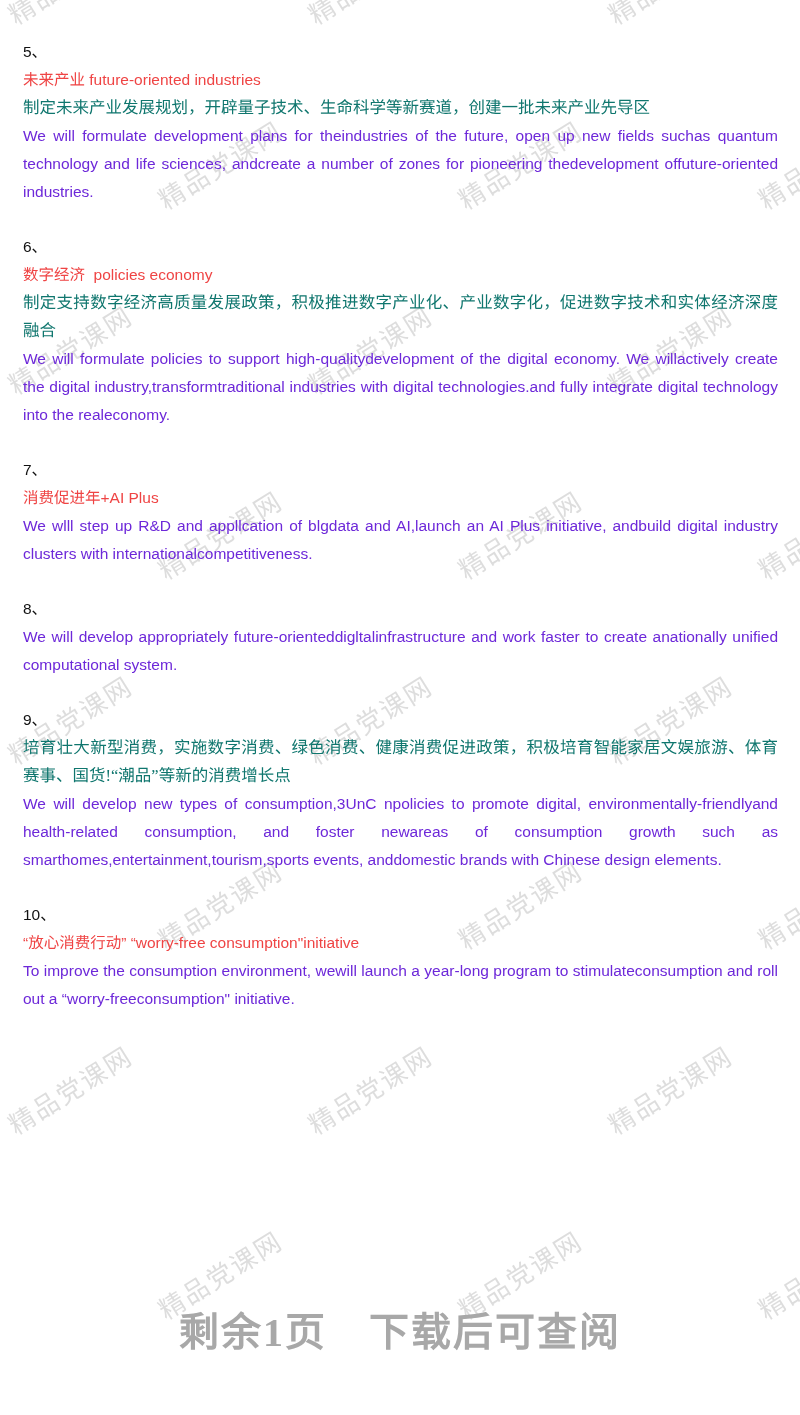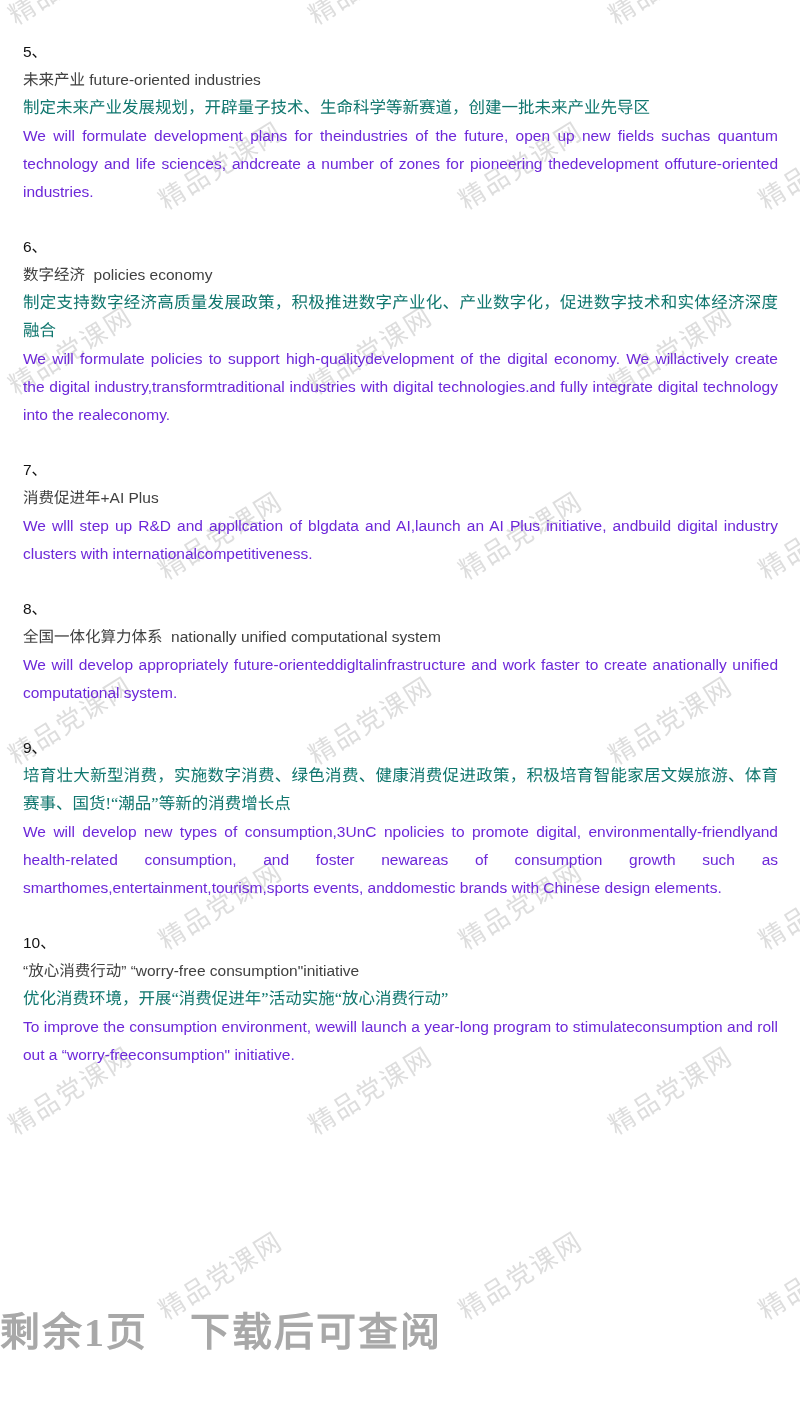--- a/index.html
+++ b/index.html
@@ -62,21 +62,21 @@
     font-family: "Liberation Sans", "DejaVu Sans", sans-serif;
     font-size: 15.5px;
     line-height: 28px;
     color: #111111;
   }
 
   .term-line {
     font-family: "Liberation Sans", "DejaVu Sans", sans-serif;
     font-size: 15.5px;
     line-height: 28px;
-    color: #404040;
+    color: #ef4444;
     white-space: pre-wrap;
   }
 
   .cn-line {
     font-family: "Liberation Serif", "DejaVu Serif", serif;
     font-size: 16.5px;
     line-height: 28px;
     color: #0f766e;
     text-align: justify;
     text-justify: inter-character;
@@ -92,20 +92,21 @@
     text-align-last: left;
   }
 
   
   #footer-note {
     position: absolute;
     left: 0;
     top: 1300px;
     width: 800px;
     z-index: 2;
+    text-align: center;
     font-family: "Liberation Serif", "DejaVu Serif", serif;
     font-weight: bold;
     font-size: 40px;
     letter-spacing: 2px;
     color: #a8a8a8;
     white-space: pre;
   }
 </style>
 </head>
 <body>
@@ -159,34 +160,32 @@
     </div>
 
     <div class="entry">
       <div class="num-line">7、</div>
       <div class="term-line">消费促进年+AI Plus</div>
       <div class="en-line">We wlll step up R&amp;D and appllcation of blgdata and AI,launch an AI Plus initiative, andbuild digital industry clusters with internationalcompetitiveness.</div>
     </div>
 
     <div class="entry">
       <div class="num-line">8、</div>
-      <div class="term-line">全国一体化算力体系  nationally unified computational system</div>
       <div class="en-line">We will develop appropriately future-orienteddigltalinfrastructure and work faster to create anationally unified computational system.</div>
     </div>
 
     <div class="entry">
       <div class="num-line">9、</div>
       <div class="cn-line">培育壮大新型消费，实施数字消费、绿色消费、健康消费促进政策，积极培育智能家居文娱旅游、体育赛事、国货!“潮品”等新的消费增长点</div>
       <div class="en-line">We will develop new types of consumption,3UnC npolicies to promote digital, environmentally-friendlyand health-related consumption, and foster newareas of consumption growth such as smarthomes,entertainment,tourism,sports events, anddomestic brands with Chinese design elements.</div>
     </div>
 
     <div class="entry">
       <div class="num-line">10、</div>
       <div class="term-line">“放心消费行动” “worry-free consumption"initiative</div>
-      <div class="cn-line">优化消费环境，开展“消费促进年”活动实施“放心消费行动”</div>
       <div class="en-line">To improve the consumption environment, wewill launch a year-long program to stimulateconsumption and roll out a “worry-freeconsumption" initiative.</div>
     </div>
 
   </div>
 
   <div id="footer-note">剩余1页　下载后可查阅</div>
 
 </div>
 
 </body></html>

